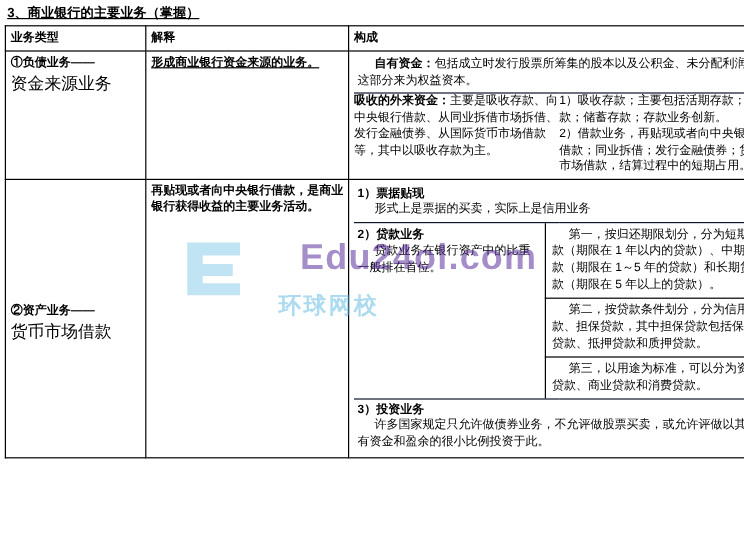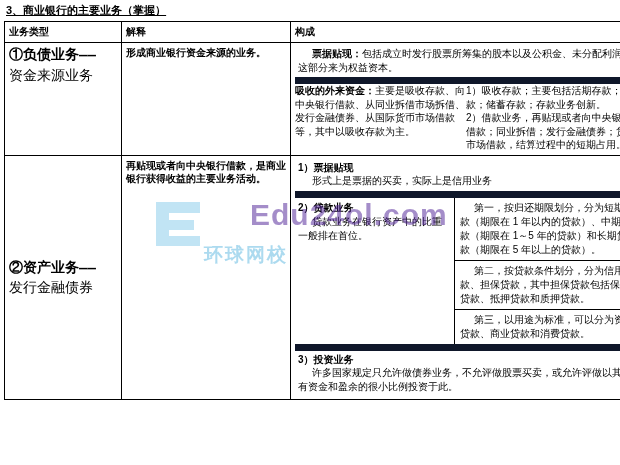--- a/index.html
+++ b/index.html
@@ -51,54 +51,54 @@
   }
   .col-type { width: 108px; margin-top: 48px; }
   .col-exp  { width: 160px; }
   .col-comp { width: 342px; }
 
   .cell-type {
     padding-top: 40px;
   }
   .type-lbl {
     font-weight: bold;
-    font-size: 14px;
+    font-size: 10px;
     line-height: 1.4;
-    font-family: Liberation Mono, monospace;
   }
   .type-sub {
     font-size: 14px;
     line-height: 1.4;
   }
   .cell-exp-1 {
     padding-top: 42px;
     font-weight: bold;
     font-size: 10.5px;
     line-height: 1.45;
+    text-decoration: underline;
   }
   .cell-exp-2 {
     padding-top: 100px;
     font-weight: bold;
     font-size: 10.5px;
     line-height: 1.55;
   }
   .comp-inner {
     border-collapse: collapse;
     width: 100%;
     table-layout: fixed;
   }
   .comp-inner td {
     border: none;
     vertical-align: top;
     padding: 0;
     font-size: 10px;
     line-height: 1.35;
   }
   .sub-row td {
-    border-top: 7px solid #0f172a;
+    border-top: 1px solid #0f172a;
   }
   .sub-row.first td {
     border-top: none;
   }
   .lead {
     font-weight: bold;
   }
   .indent {
     text-indent: 14px;
   }
@@ -162,21 +162,21 @@
     left: 60px;
     top: 6px;
     font-size: 30px;
     font-weight: bold;
     color: #4c1d95;
     letter-spacing: 1px;
     margin-left: 40px;
   }
   .wm-sub {
     position: absolute;
-    left: 54px;
+    left: 82px;
     top: 50px;
     font-size: 19px;
     font-weight: bold;
     color: #5bb7e0;
     letter-spacing: 2px;
   }
   .wm-logo {
     position: absolute;
     left: 0px;
     top: 4px;
@@ -203,42 +203,42 @@
         <td class="cell-type">
           <div class="type-lbl">①负债业务——</div>
           <div class="type-sub">资金来源业务</div>
         </td>
         <td class="cell-exp-1">形成商业银行资金来源的业务。</td>
         <td class="nested-hold">
           <table class="comp-inner">
             <tbody>
               <tr class="sub-row first">
                 <td colspan="2">
-                  <div class="p indent"><span class="lead">票据贴现：</span><span>包括成立时发行股票所筹集的股本以及公积金、未分配利润。这部分来为权益资本。</span></div>
+                  <div class="p indent"><span class="lead">自有资金：</span><span>包括成立时发行股票所筹集的股本以及公积金、未分配利润。这部分来为权益资本。</span></div>
                 </td>
               </tr>
               <tr class="sub-row">
                 <td class="split-left">
                   <span class="lead">吸收的外来资金：</span><span>主要是吸收存款、向中央银行借款、从同业拆借市场拆借、发行金融债券、从国际货币市场借款等，其中以吸收存款为主。</span>
                 </td>
                 <td class="split-right">
                   <span style="white-space: pre-line;">1）吸收存款；主要包括活期存款；存款；储蓄存款；存款业务创新。
 2）借款业务，再贴现或者向中央银行借款；同业拆借；发行金融债券；货币市场借款，结算过程中的短期占用。</span>
                 </td>
               </tr>
             </tbody>
           </table>
         </td>
       </tr>
 
       <tr>
         <td class="cell-type">
           <div style="height:100px"></div>
           <div class="type-lbl">②资产业务——</div>
-          <div class="type-sub">发行金融债券</div>
+          <div class="type-sub">货币市场借款</div>
         </td>
         <td class="cell-exp-2">再贴现或者向中央银行借款，是商业银行获得收益的主要业务活动。</td>
         <td class="nested-hold">
           <table class="comp-inner">
             <tbody>
               <tr class="sub-row first">
                 <td colspan="2">
                   <div class="item-title">1）票据贴现</div>
                   <div class="item-body">形式上是票据的买卖，实际上是信用业务</div>
                 </td>

